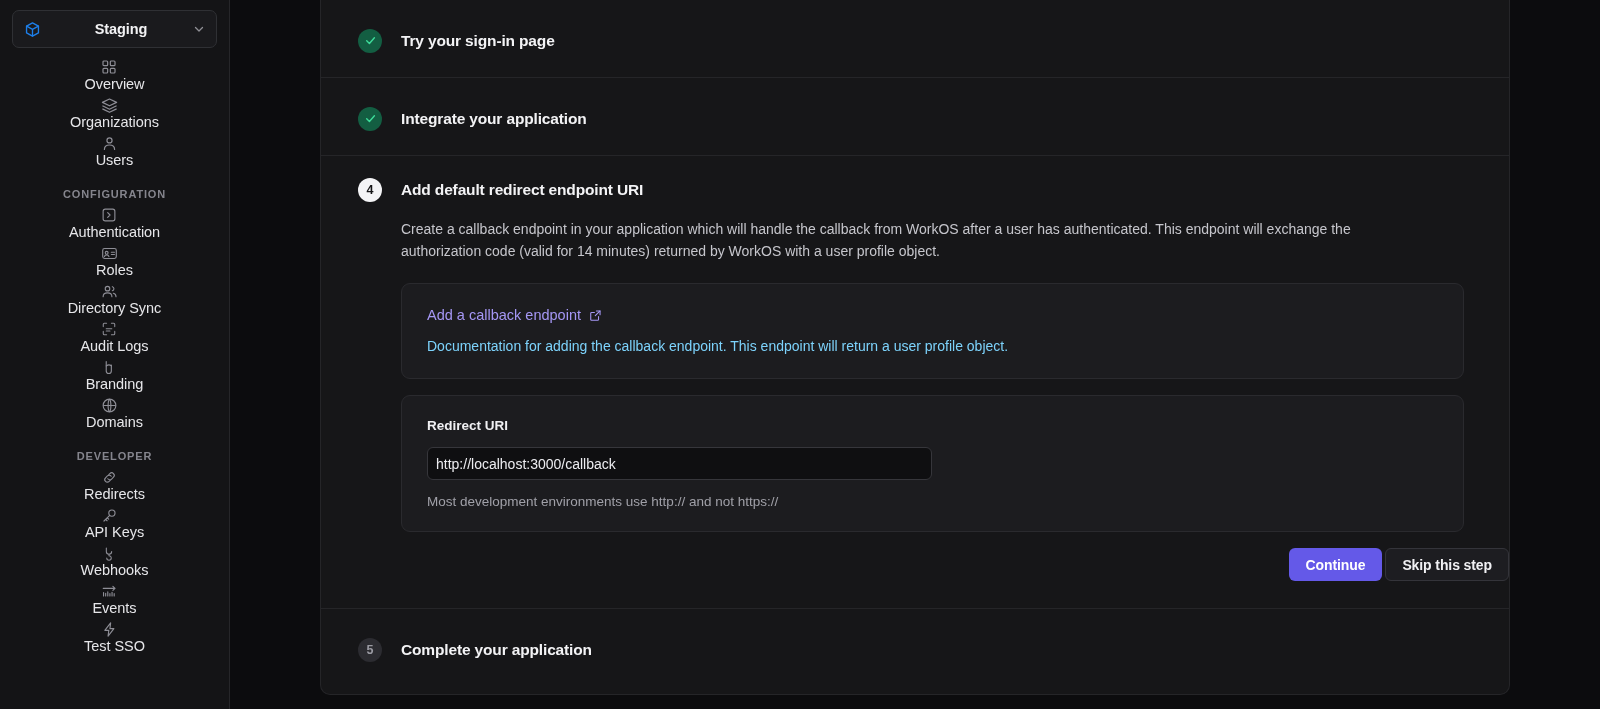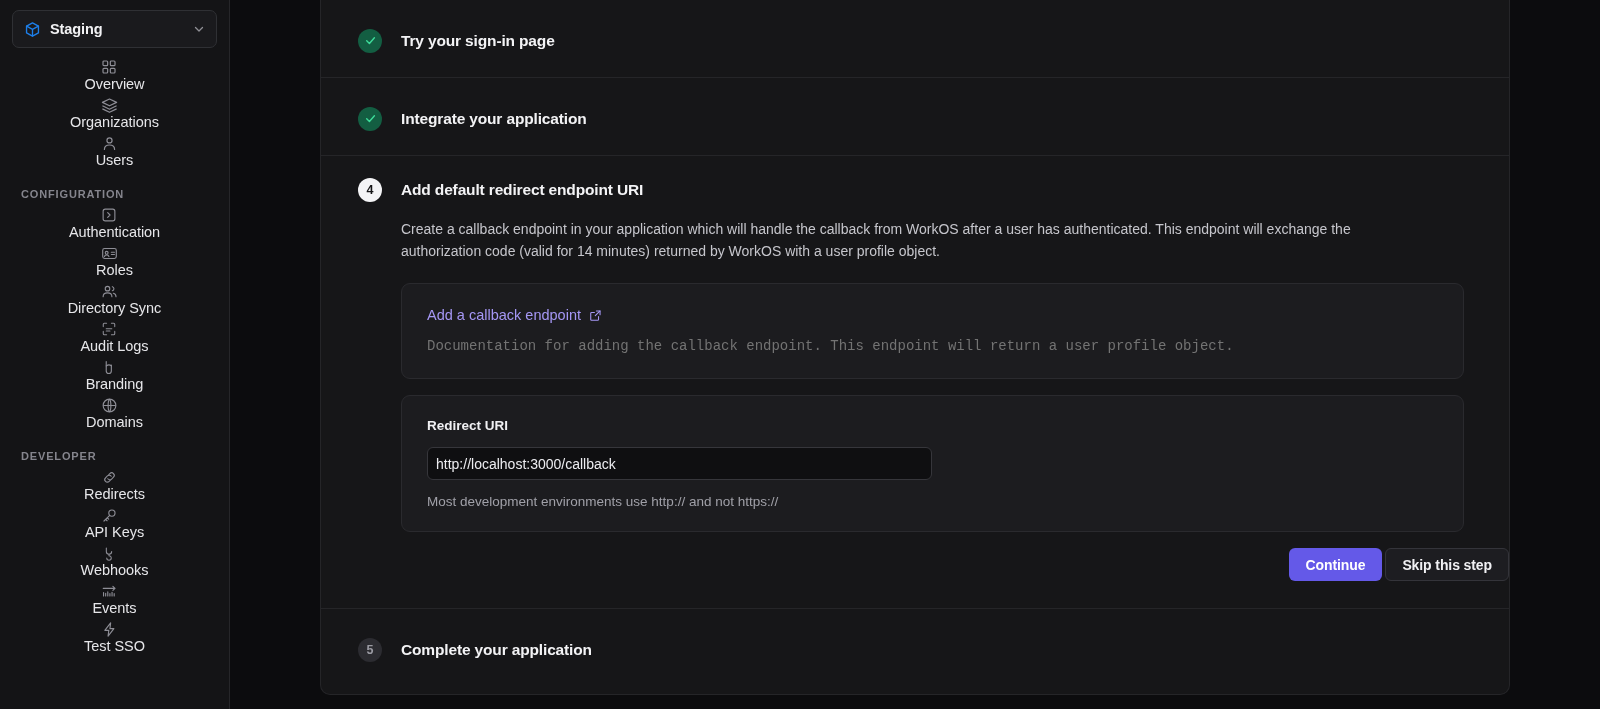--- a/index.html
+++ b/index.html
@@ -12,20 +12,21 @@
   .app { display: flex; width: 1600px; height: 709px; }
 
   
   .sidebar {
     width: 230px; height: 709px;
     background: #141416;
     border-right: 1px solid #262629;
     flex: 0 0 230px;
     padding: 10px 12px 0 12px;
     overflow: hidden;
+    text-align: center;
   }
   .env-switcher {
     display: flex; align-items: center;
     height: 38px;
     border: 1px solid #2f3034;
     border-radius: 7px;
     background: #1a1a1d;
     padding: 0 10px 0 11px;
     margin-bottom: 10px;
     cursor: pointer;
@@ -123,21 +124,21 @@
     padding: 22px 25px;
     margin-bottom: 16px;
   }
   .card-link {
     display: inline-flex; align-items: center;
     color: #a597f5; font-size: 14.5px; font-weight: 400;
     text-decoration: none; cursor: pointer;
     margin-bottom: 13px;
   }
   .card-link .ext { margin-left: 8px; display:flex; }
-  .card-sub { font-size: 14px; color: #737373; line-height: 20px; font-family: Liberation Mono, monospace; }
+  .card-sub { font-size: 14px; color: #7dd3fc; line-height: 20px; }
 
   .field-label { font-size: 13.5px; font-weight: 700; color: #f0f0f3; margin-bottom: 14px; }
   .text-input {
     width: 505px; height: 33px;
     background: #0f0f11;
     border: 1px solid #36363b;
     border-radius: 6px;
     color: #ededf1;
     font-size: 14px;
     font-family: "Liberation Sans", sans-serif;

